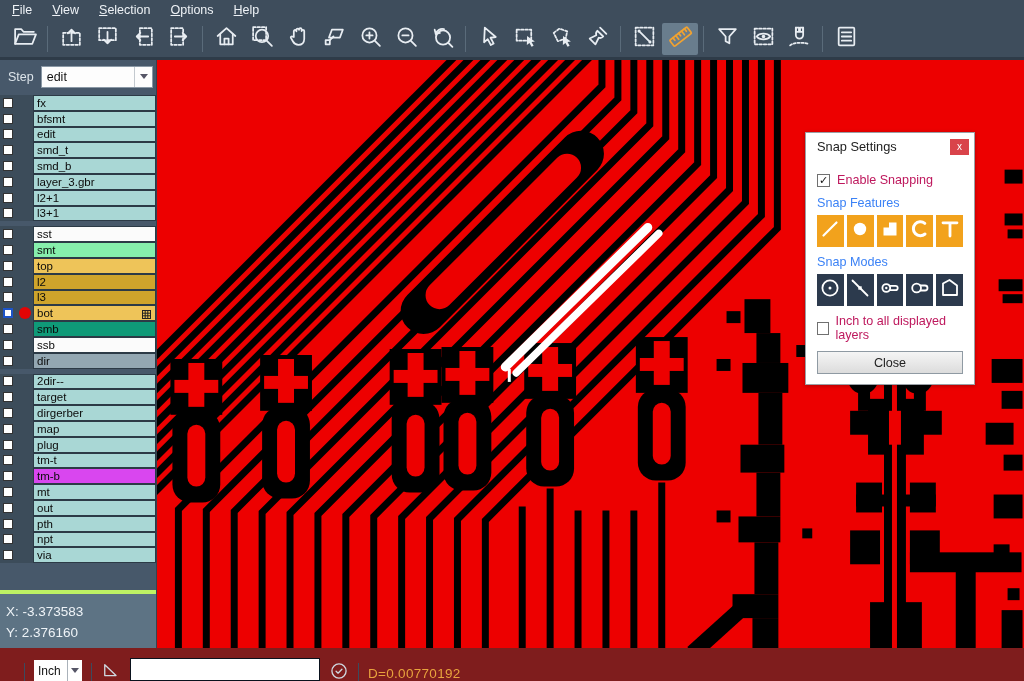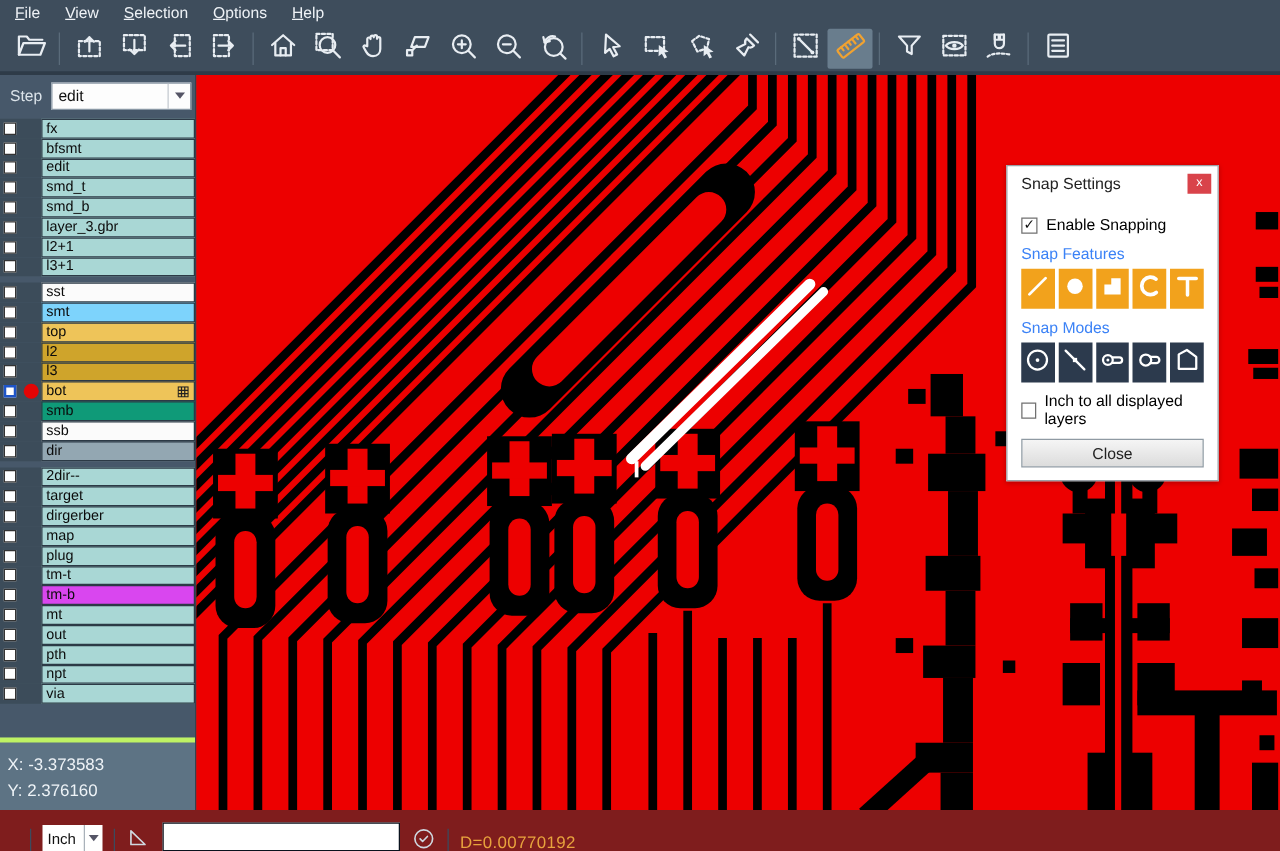--- a/index.html
+++ b/index.html
@@ -56,21 +56,21 @@
   .minput { width:190px; height:23px; background:#fff; border:1px solid #0a121d; font-size:12px; padding:0 4px; }
   .distance { font-size:13.5px; letter-spacing:.3px; }
 
   
   .dialog { position:absolute; left:805px; top:116px; width:170px; background:#fff; border:1px solid #9aa0a6; z-index:5; box-shadow:0 1px 4px rgba(0,0,0,.25);margin-top:16px; }
   .dtitle { height:27px; display:flex; align-items:center; padding-left:11px; font-size:12.8px; color:#222; }
   .dclose { margin-left:auto; margin-right:5px; width:19px; height:16px; background:#d9434a; color:#fff; font-size:10px; display:flex; align-items:center; justify-content:center; }
   .dbody { padding:6px 11px 10px; }
   .cbrow { display:flex; align-items:center; gap:7px; margin:7px 0 9px; }
   .dcb { width:13px; height:13px; border:1px solid #707070; background:#fff; font-size:11px; line-height:11px; text-align:center; color:#111; }
-  .dlabel { font-size:12.6px; color:#000000; }
+  .dlabel { font-size:12.6px; color:#be185d; }
   .sectlabel { font-size:12.6px; color:#3b82f6; margin:4px 0 5px; }
   .btnrow { display:flex; gap:3px; margin-bottom:8px; }
   .fbtn,.mbtn { width:32px; height:32px; display:flex; align-items:center; justify-content:center; }
   .fbtn { background:#f2a21c; }
   .mbtn { background:#2c3a4d; }
   .fbtn svg,.mbtn svg { width:24px; height:24px; fill:none; stroke:#fff; stroke-width:2.2; stroke-linecap:round; stroke-linejoin:round; }
   .mbtn svg { stroke-width:1.8; }
   .dclosebtn { margin-top:6px; width:100%; height:23px; background:linear-gradient(#f5f5f5,#dcdcdc); border:1px solid #8f9aa3; font-size:12.6px; color:#222; display:flex; align-items:center; justify-content:center;text-align:right; }
 </style>
 </head>
@@ -309,21 +309,21 @@
               <span class="cb"></span>
             </span>
             <span class="dotcell"></span>
             <span class="namecell" style="background:#fbfbfb">sst</span>
           </div>
           <div class="lrow">
             <span class="cbcell">
               <span class="cb"></span>
             </span>
             <span class="dotcell"></span>
-            <span class="namecell" style="background:#7dd3fc">smt</span>
+            <span class="namecell" style="background:#86efac">smt</span>
           </div>
           <div class="lrow">
             <span class="cbcell">
               <span class="cb"></span>
             </span>
             <span class="dotcell"></span>
             <span class="namecell" style="background:#eec459">top</span>
           </div>
           <div class="lrow">
             <span class="cbcell">

